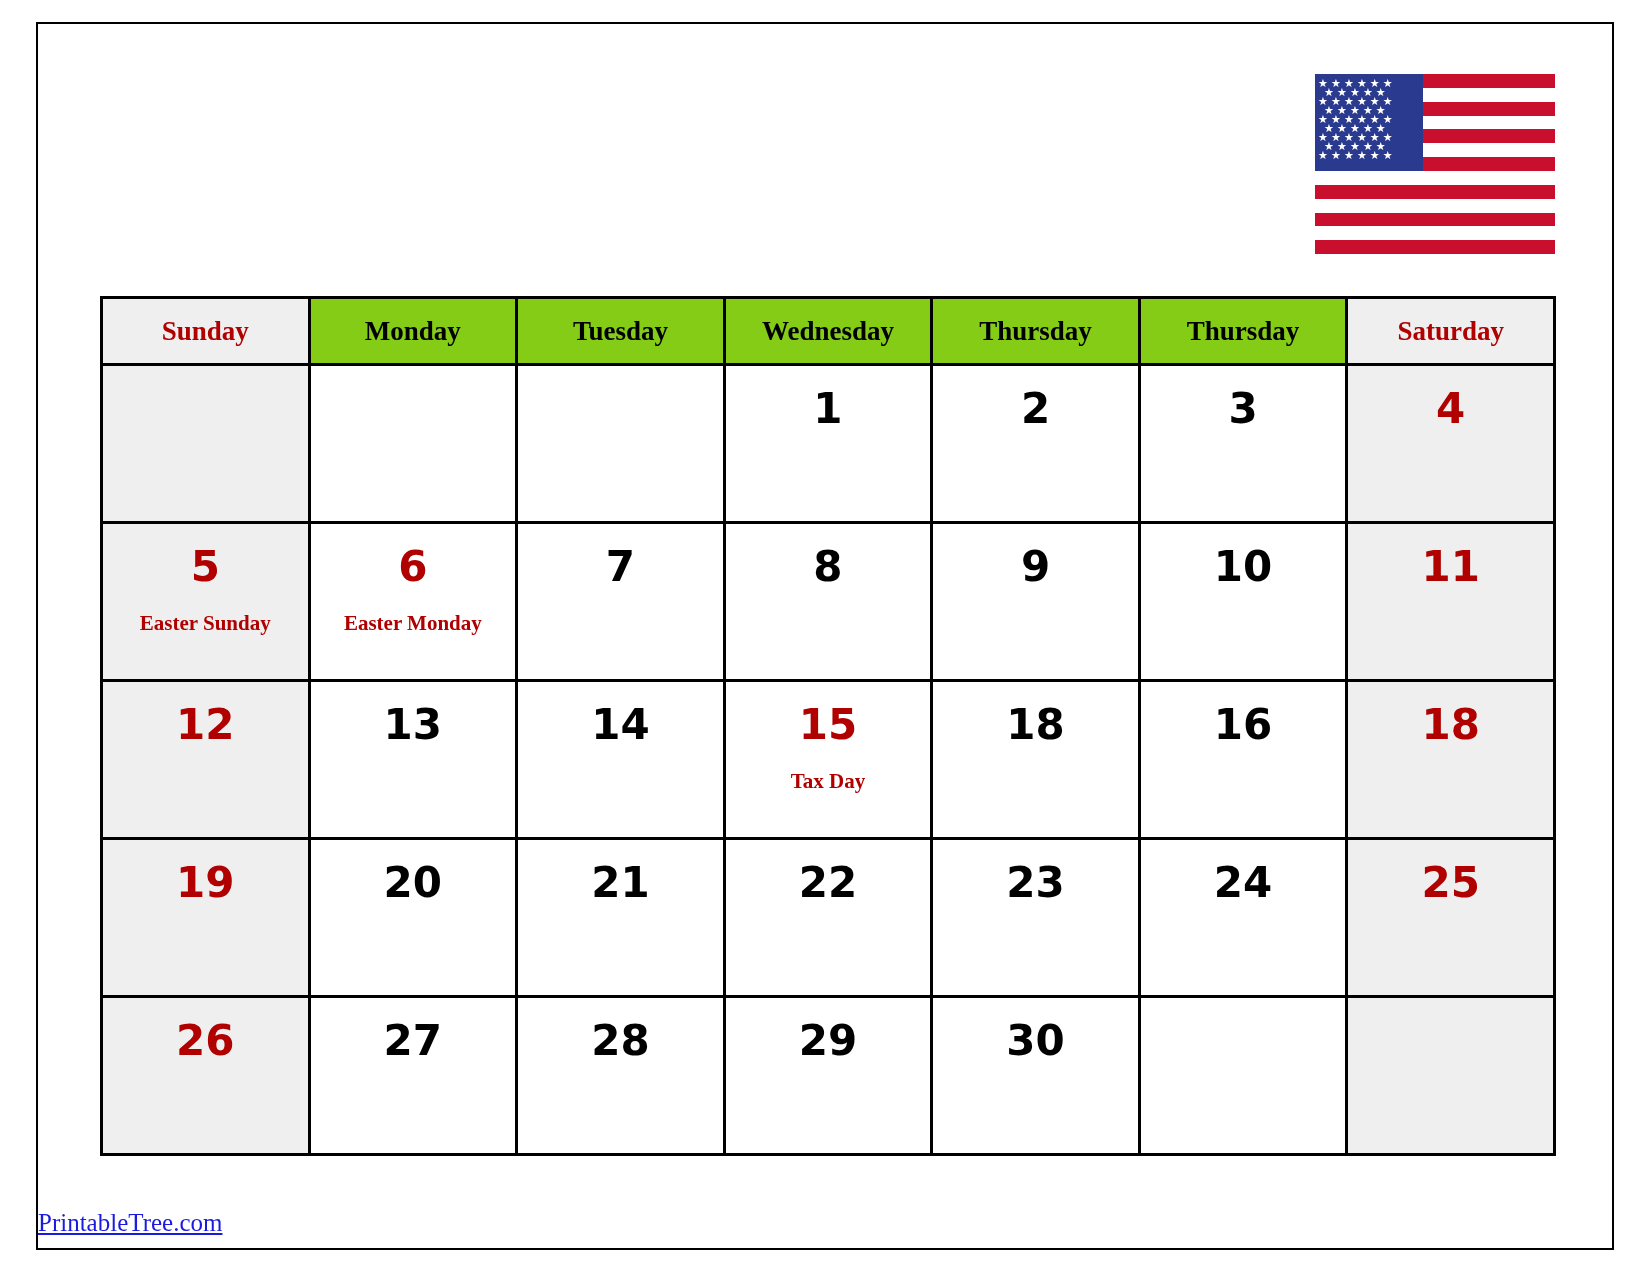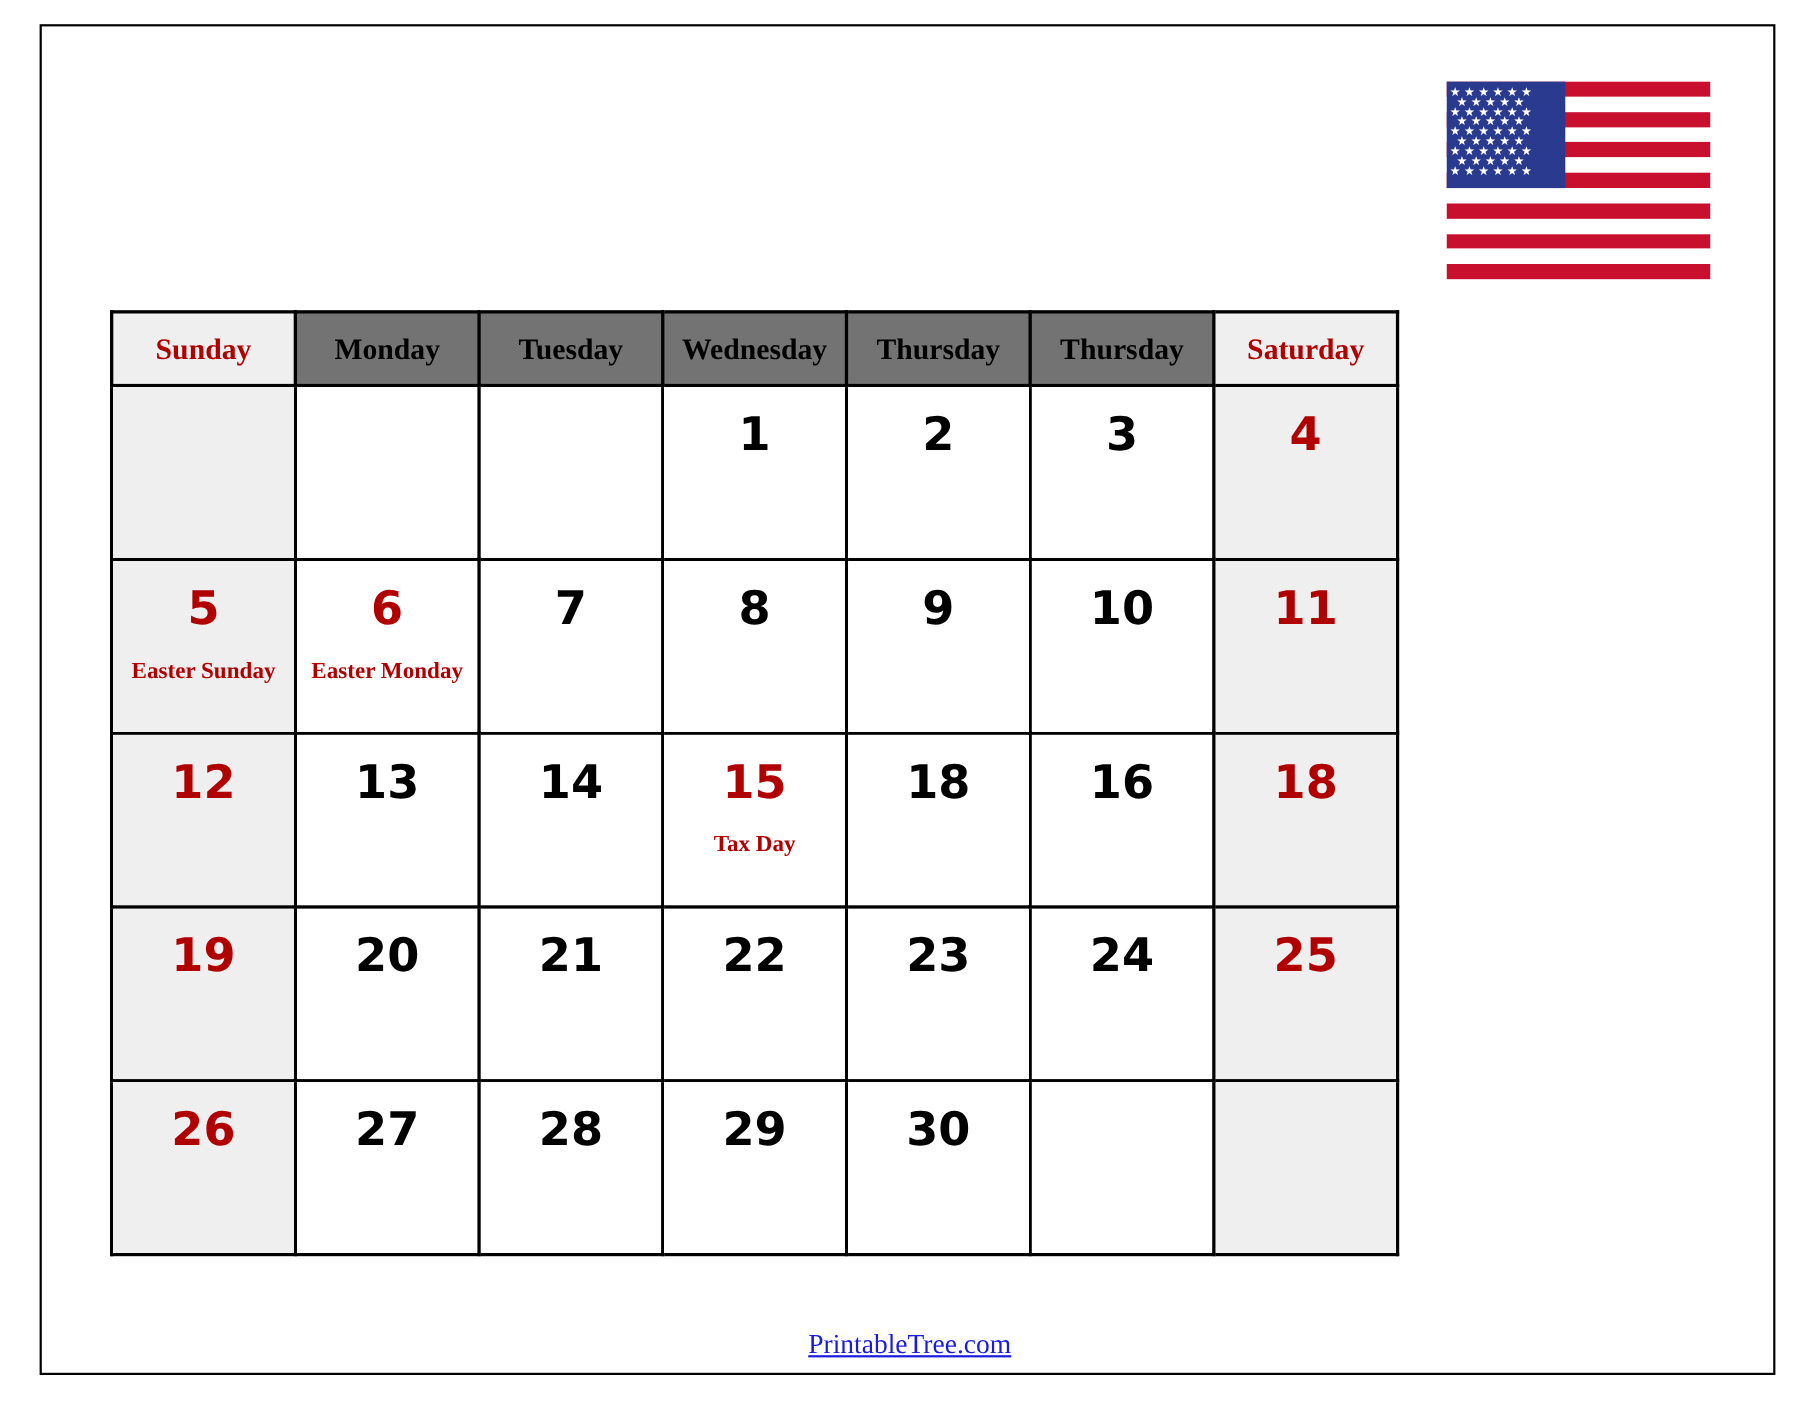--- a/index.html
+++ b/index.html
@@ -82,40 +82,40 @@
     font-family: "DejaVu Sans", sans-serif;
     white-space: nowrap;
   }
   .flag .starrow.odd { padding-left: 3px; }
   .flag .starrow.even { padding-left: 9px; }
 
   
   .calendar {
     position: absolute;
     left: 62px;
-    top: 258px;
-    width: 1172px;
+    top: 272px;
+    width: 1456px;
     border-collapse: collapse;
     table-layout: fixed;
   }
   .calendar th, .calendar td {
     border: 3px solid #000000;
     box-sizing: border-box;
     padding: 0;
     vertical-align: top;
   }
   .calendar th {
     height: 67px;
     font-family: "Liberation Serif", serif;
     font-size: 27px;
     font-weight: bold;
     color: #000000;
     text-align: center;
     vertical-align: middle;
-    background: #737373;
+    background: #84cc16;
   }
   .calendar th.weekend {
     background: #efefef;
     color: #b00000;
   }
   .calendar td {
     height: 158px;
     background: #ffffff;
     position: relative;
   }
@@ -141,21 +141,21 @@
     font-size: 21px;
     line-height: 1.1;
     color: #b00000;
     margin-top: 24px;
   }
   .footer {
     position: absolute;
     left: 0;
     top: 1185px;
     width: 1578px;
-    text-align: center;
+    text-align: left;
   }
   .footer a {
     font-family: "Liberation Serif", serif;
     font-size: 25px;
     color: #1a1ae0;
     text-decoration: underline;
   }
 </style>
 </head>
 <body>

